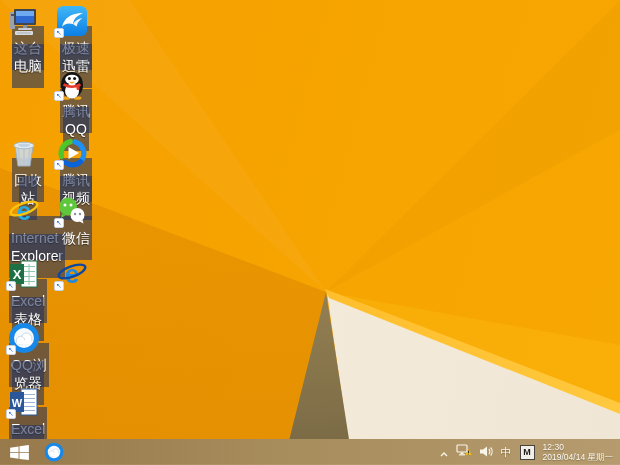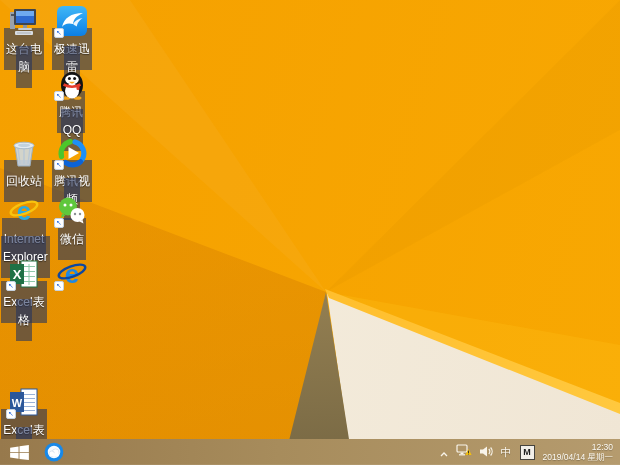--- a/index.html
+++ b/index.html
@@ -15,39 +15,39 @@
   .f-ridge{clip-path:polygon(325px 289px,620px 403px,620px 414px,329px 298px);background:linear-gradient(90deg,#ffb41a,#ffc83e);}
   .f-shadow{clip-path:polygon(326px 292px,283px 465px,353px 465px);background:linear-gradient(178deg,#cbaa6e 0%,#a18a58 45%,#766743 100%);}
   .f-cream{clip-path:polygon(327px 293px,620px 412px,620px 465px,352px 465px);background:linear-gradient(100deg,#f6efdf,#f0e6d5);}
 
   
   .cell{position:absolute;width:46px;text-align:center;cursor:default;}
   .c1{left:1px}.c2{left:49px}
   .r1{top:5px}.r2{top:68px}.r3{top:137px}.r4{top:195px}.r5{top:258px}.r6{top:322px}.r7{top:386px}
   .ic{width:32px;height:32px;margin:0 auto 2px;position:relative;}
   .ic svg{display:block;}
-  .lbl{display:inline;font-size:12px;line-height:11px;color:#fff;background:rgba(36,52,94,.60);
+  .lbl{display:inline;font-size:14px;line-height:11px;color:#fff;background:rgba(36,52,94,.60);
        padding:14px 2px;box-decoration-break:clone;-webkit-box-decoration-break:clone;
-       text-shadow:0 1px 1px rgba(0,0,0,.55);}
+       text-shadow:0 1px 1px rgba(0,0,0,.55);margin-left:8px;}
   .badge{position:absolute;left:-2px;bottom:-1px;width:10px;height:10px;background:#fff;
          border:1px solid #c6d2e0;border-radius:2px;box-sizing:border-box;
          font-size:7px;line-height:8px;color:#2f6fe0;text-align:center;}
 
   
   .taskbar{position:absolute;left:0;bottom:0;width:620px;height:26px;
            background:linear-gradient(90deg,#97794c,#a78c5c 45%,#b59b6e);
            display:flex;align-items:center;box-shadow:0 -1px 0 rgba(255,255,255,.08) inset;}
   .tb-btn{height:26px;display:flex;align-items:center;justify-content:center;}
   .start{width:38px;}
   .pinned{width:32px;}
   .tray{margin-left:auto;display:flex;align-items:center;gap:8px;padding-right:7px;}
   .tray-ime{font-size:11px;color:#fbf8f0;text-shadow:0 1px 1px rgba(0,0,0,.3);}
   .tray-m{width:13px;height:13px;background:#f2efe9;border:1px solid #45433d;box-sizing:content-box;
           color:#1e1e1e;font-size:9px;font-weight:bold;line-height:13px;text-align:center;}
-  .clock{text-align:right;font-size:8.5px;color:#fcfaf3;line-height:10px;white-space:nowrap;text-shadow:0 1px 1px rgba(0,0,0,.25);}
+  .clock{font-size:8.5px;color:#fcfaf3;line-height:10px;white-space:nowrap;text-shadow:0 1px 1px rgba(0,0,0,.25);}
 </style>
 </head>
 <body>
 
 <div class="desktop">
 
   <div class="facet f-ray1"></div>
   <div class="facet f-ray2"></div>
   <div class="facet f-dark"></div>
   <div class="facet f-glow"></div>
@@ -178,20 +178,32 @@
   <div class="cell r5 c2">
     <div class="ic">
       <svg width="32" height="32" viewBox="0 0 32 32">
         <text x="16" y="25" text-anchor="middle" font-family="Liberation Sans, sans-serif" font-size="26" font-weight="bold" fill="#1e88e5">e</text>
         <ellipse cx="16" cy="13.5" rx="14" ry="5.2" fill="none" stroke="#0d47a1" stroke-width="2.4" transform="rotate(-20 16 13.5)"></ellipse>
       </svg>
       <div class="badge">↖</div>
     </div>
   </div>
 
+  <div class="cell r6 c1">
+    <div class="ic">
+      <svg width="32" height="32" viewBox="0 0 32 32">
+        <circle cx="16" cy="16" r="12.5" fill="#f4faff" stroke="#1788e8" stroke-width="5"></circle>
+        <circle cx="18.5" cy="16.5" r="5.5" fill="#ffffff" stroke="#cdd9e6" stroke-width="1"></circle>
+        <circle cx="12.5" cy="18.5" r="4.2" fill="#ffffff" stroke="#cdd9e6" stroke-width="1"></circle>
+        <rect x="9" y="18" width="15" height="4.5" rx="2.2" fill="#ffffff"></rect>
+      </svg>
+      <div class="badge">↖</div>
+    </div>
+    <span class="lbl">QQ浏览器</span>
+  </div>
 
   <div class="cell r7 c1">
     <div class="ic">
       <svg width="32" height="32" viewBox="0 0 32 32">
         <rect x="13" y="3" width="16" height="26" fill="#ffffff" stroke="#2b579a" stroke-width="1"></rect>
         <path d="M15,8.5 H27 M15,12.5 H27 M15,16.5 H27 M15,20.5 H27 M15,24.5 H27" stroke="#9ab2d8" stroke-width="1" fill="none"></path>
         <rect x="2" y="6" width="14" height="20" fill="#2b579a"></rect>
         <text x="9" y="20.5" text-anchor="middle" font-family="Liberation Sans, sans-serif" font-size="11" font-weight="bold" fill="#ffffff">W</text>
       </svg>
       <div class="badge">↖</div>

